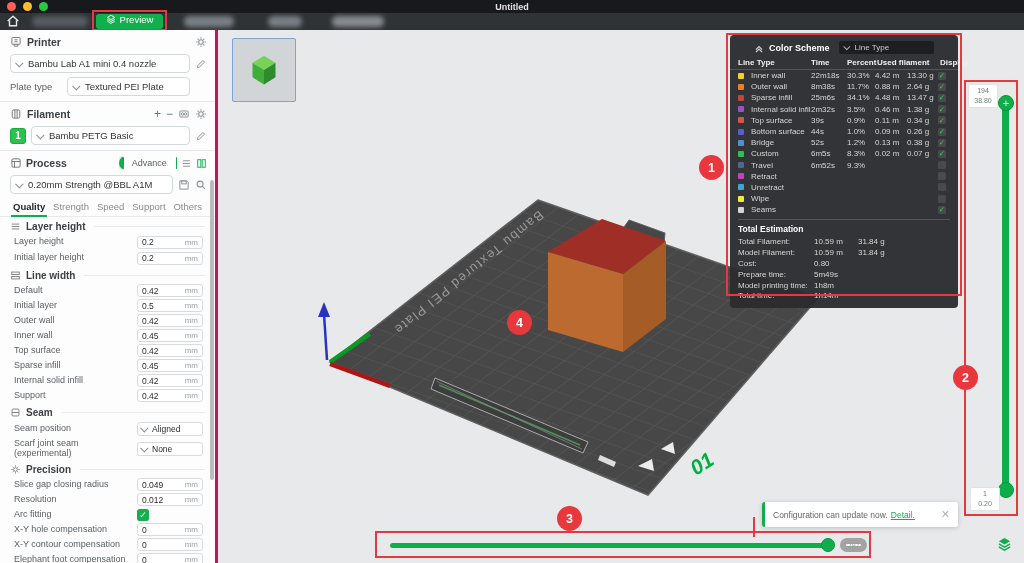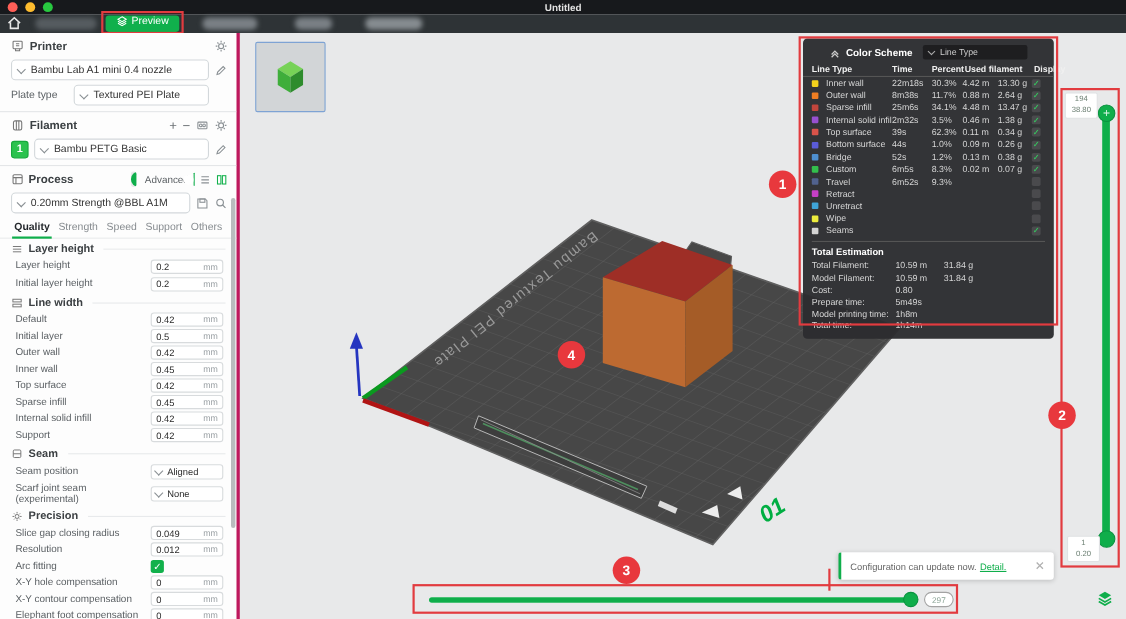--- a/index.html
+++ b/index.html
@@ -122,21 +122,21 @@
             font-size:7px; color:#6b7f72; text-align:center; line-height:1.4; padding:1px 0; }
   #vlabel-top { left:968px; top:84px; }
   #vlabel-bottom { left:970px; top:487px; }
   #box-bottom { left:375px; top:531px; width:496px; height:27px; }
   #htrack { position:absolute; left:390px; top:543px; width:443px; height:5px; background:#fff;
             border-radius:2.5px; }
   #htrack-fill { width:438px; height:5px; background:#0fae4b; border-radius:2.5px; }
   #hhandle { position:absolute; left:821px; top:538px; width:14px; height:14px; border-radius:50%;
              background:#0fae4b; border:1px solid #0a9340; }
   #hlabel { position:absolute; left:840px; top:538px; width:27px; height:14px; background:#fff;
-            border:1px solid #a3a3a3; border-radius:7px; font-size:7.5px; color:#8aa395;
+            border:6px solid #a3a3a3; border-radius:7px; font-size:7.5px; color:#8aa395;
             display:flex; align-items:center; justify-content:center; }
 
   
   #toast { position:absolute; left:762px; top:502px; width:196px; height:25px; background:#fff;
            border-left:3px solid #0fae4b; border-radius:3px; box-shadow:0 1px 5px rgba(0,0,0,0.18);
            display:flex; align-items:center; gap:3px; padding:0 8px; }
   #toast-msg { font-size:8.5px; color:#666; white-space:nowrap; }
   #toast-link { font-size:8.5px; color:#0fae4b; text-decoration:underline; white-space:nowrap; }
   #toast-close { margin-left:auto; color:#b0b0b0; font-size:11px; }
   #ann-seg { position:absolute; left:753px; top:517px; width:2px; height:20px; background:#e23b3f; }
@@ -625,21 +625,21 @@
       <span>2m32s</span>
       <span>3.5%</span>
       <span>0.46 m</span>
       <span>1.38 g</span>
       <span class="ck on"></span>
     </div>
     <div class="csrow">
       <span class="sw" style="background: rgb(217, 83, 74);"></span>
       <span class="nm">Top surface</span>
       <span>39s</span>
-      <span>62.3%</span>
+      <span>0.9%</span>
       <span>0.11 m</span>
       <span>0.34 g</span>
       <span class="ck on"></span>
     </div>
     <div class="csrow">
       <span class="sw" style="background: rgb(90, 91, 216);"></span>
       <span class="nm">Bottom surface</span>
       <span>44s</span>
       <span>1.0%</span>
       <span>0.09 m</span>

